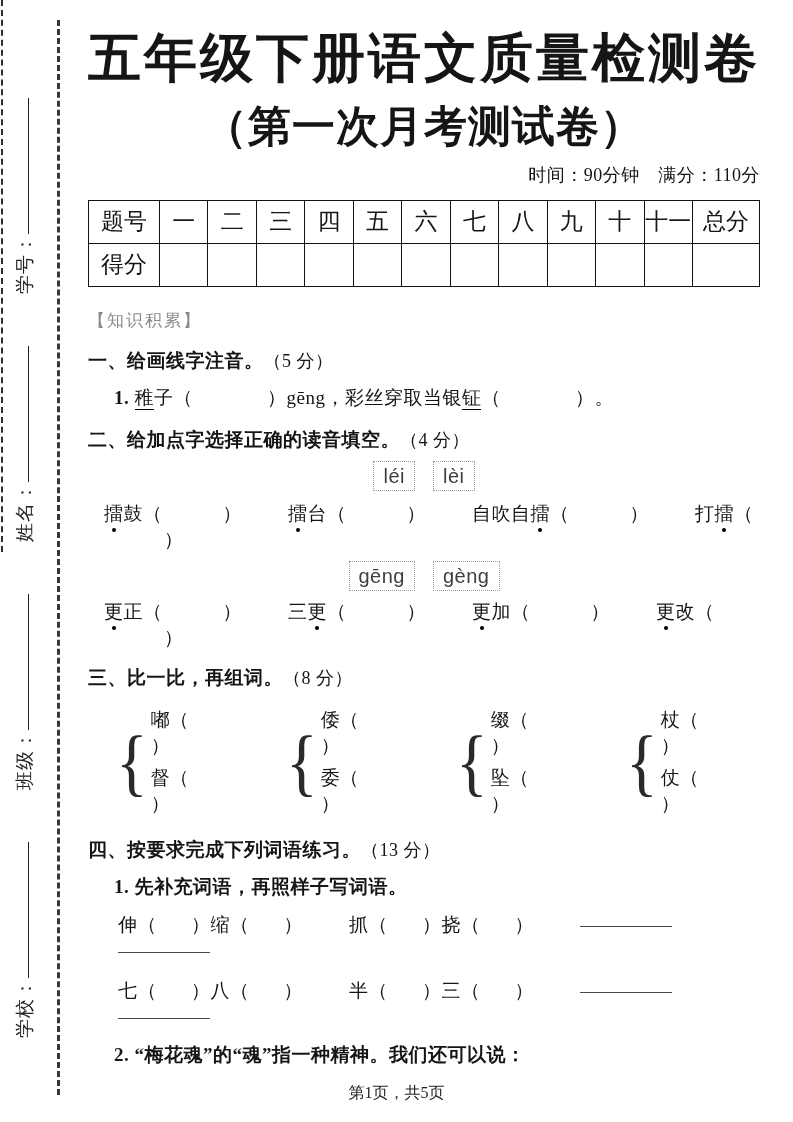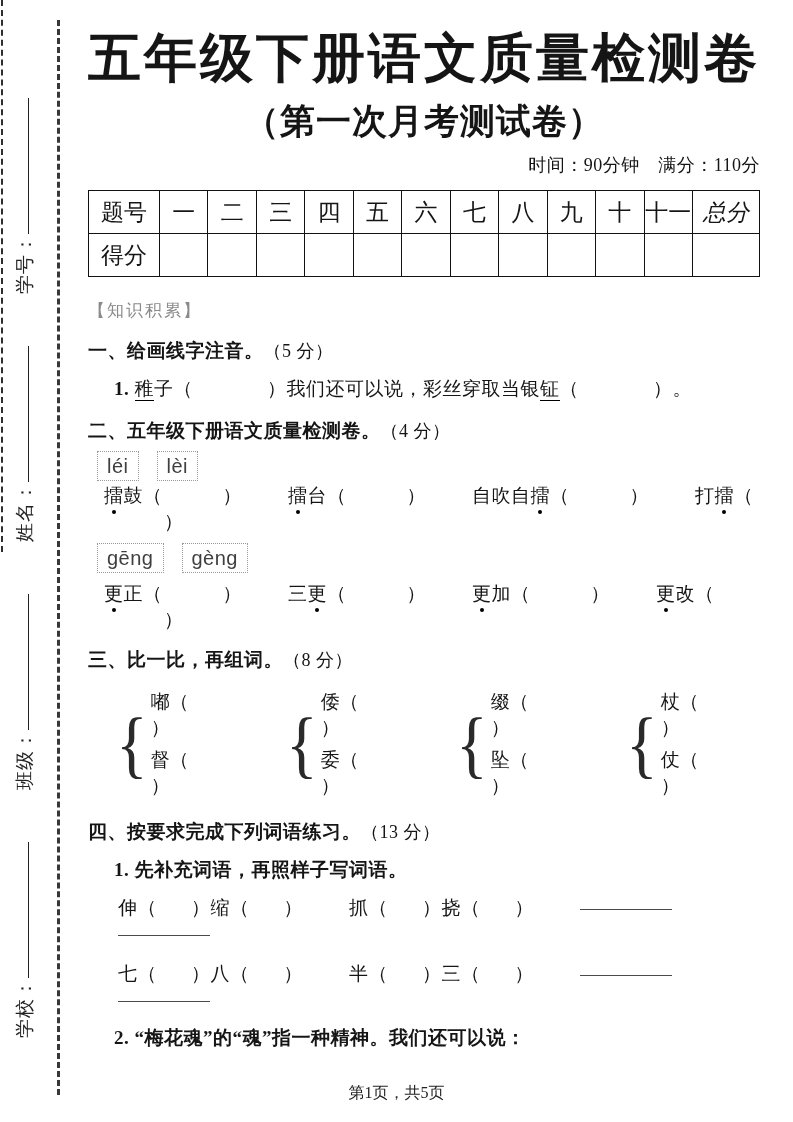--- a/index.html
+++ b/index.html
@@ -13,37 +13,37 @@
   .side-strip{position:absolute;left:0;top:0;width:952px;height:42px;
               transform:translateY(952px) rotate(-90deg);transform-origin:0 0;
               white-space:nowrap;font-size:19px;color:#222;}
   .side-unit{display:inline-block;margin-right:52px;}
   .side-label{letter-spacing:1px;}
   .side-line{display:inline-block;width:136px;height:2px;border-bottom:1.8px solid #222;
              vertical-align:baseline;transform:translateY(-2px);}
   
   .content{position:absolute;left:88px;top:0;width:672px;}
   .title{margin-top:28px;text-align:left;font-size:53px;font-weight:700;letter-spacing:3px;line-height:1.15;}
-  .subtitle{margin-top:12px;text-align:center;font-size:35px;font-weight:700;letter-spacing:1px;line-height:1.2;}
+  .subtitle{margin-top:12px;text-align:center;font-size:43px;font-weight:700;letter-spacing:1px;line-height:1.2;}
   .meta{margin-top:10px;text-align:right;font-size:18px;line-height:1.4;letter-spacing:.5px;}
   table.score{margin-top:12px;width:100%;border-collapse:collapse;table-layout:fixed;}
   table.score td{border:1.6px solid #121212;height:42px;text-align:center;font-size:23px;padding:0;}
   td.hdr{font-family:"Liberation Sans","DejaVu Sans",sans-serif;}
   .tag{margin-top:22px;font-family:"Liberation Sans","DejaVu Sans",sans-serif;
        font-size:17px;color:#8a8a8a;letter-spacing:2px;}
   .qhead{margin-top:16px;font-family:"Liberation Sans","DejaVu Sans",sans-serif;
          font-size:19px;font-weight:700;line-height:1.35;letter-spacing:.5px;}
   .qhead .score{font-family:"Liberation Serif","DejaVu Serif",serif;font-weight:400;font-size:18px;}
   .line{font-size:19px;line-height:26px;letter-spacing:.5px;}
   .indent1{padding-left:26px;}
   .indent2{padding-left:16px;}
   .indent3{padding-left:30px;}
-  .mt12{margin-top:12px}.mt16{margin-top:16px}.mt10{margin-top:2px}
+  .mt12{margin-top:12px}.mt16{margin-top:16px}.mt10{margin-top:10px}
   .mt8{margin-top:8px}.mt14{margin-top:14px}
-  .center{text-align:left;}
+  .center{text-align:center;}
   
   .s-num{font-weight:700;}
   .s-bold{font-weight:700;}
   .s-u{border-bottom:1.6px solid #000;padding-bottom:1px;}
   .s-d{position:relative;}
   .s-d::after{content:"";position:absolute;left:50%;bottom:-8px;width:4px;height:4px;
               margin-left:-2px;background:#000;border-radius:50%;}
   .s-b{display:inline-block;border:1.6px dotted #9a9a9a;color:#3f3f3f;padding:2px 9px;margin:0 9px;
        font-family:"Liberation Sans","DejaVu Sans",sans-serif;font-size:20px;line-height:1.2;}
   .s-g,.s-g2,.s-g3,.s-sp,.s-sp2,.s-gp,.s-line{display:inline-block;}
@@ -84,21 +84,21 @@
             <td>二</td>
             <td>三</td>
             <td>四</td>
             <td>五</td>
             <td>六</td>
             <td>七</td>
             <td>八</td>
             <td>九</td>
             <td>十</td>
             <td>十一</td>
-            <td style="width: 66px; font-style: italic;">总分</td>
+            <td style="width: 66px;">总分</td>
           </tr>
         <tr id="score-value-row">
             <td class="hdr">得分</td>
             <td></td>
             <td></td>
             <td></td>
             <td></td>
             <td></td>
             <td></td>
             <td></td>
@@ -107,23 +107,23 @@
             <td></td>
             <td></td>
             <td></td>
           </tr>
       </tbody>
     </table>
 
     <div class="tag">【知识积累】</div>
 
     <div class="qhead"><span>一、给画线字注音。</span><span class="score">（5 分）</span></div>
-    <div class="line indent1 mt12"><span class="s-num">1. </span><span class="s-u">稚</span><span>子（</span><span class="s-g3"></span><span>）我们还可以说，彩丝穿取当银</span><span class="s-u">钲</span><span>（</span><span class="s-g3"></span><span>）。</span></div>
+    <div class="line indent1 mt12"><span class="s-num">1. </span><span class="s-u">稚</span><span>子（</span><span class="s-g3"></span><span>）gēng，彩丝穿取当银</span><span class="s-u">钲</span><span>（</span><span class="s-g3"></span><span>）。</span></div>
 
-    <div class="qhead"><span>二、五年级下册语文质量检测卷。</span><span class="score">（4 分）</span></div>
+    <div class="qhead"><span>二、给加点字选择正确的读音填空。</span><span class="score">（4 分）</span></div>
     <div class="line center mt8"><span class="s-b">léi</span><span class="s-b">lèi</span></div>
     <div class="line indent2 mt10"><span class="s-d">擂</span><span>鼓（</span><span class="s-g"></span><span>）</span><span class="s-sp"></span><span class="s-d">擂</span><span>台（</span><span class="s-g"></span><span>）</span><span class="s-sp"></span><span>自吹自</span><span class="s-d">擂</span><span>（</span><span class="s-g"></span><span>）</span><span class="s-sp"></span><span>打</span><span class="s-d">擂</span><span>（</span><span class="s-g"></span><span>）</span></div>
     <div class="line center mt8"><span class="s-b">gēng</span><span class="s-b">gèng</span></div>
     <div class="line indent2 mt8"><span class="s-d">更</span><span>正（</span><span class="s-g"></span><span>）</span><span class="s-sp"></span><span>三</span><span class="s-d">更</span><span>（</span><span class="s-g"></span><span>）</span><span class="s-sp"></span><span class="s-d">更</span><span>加（</span><span class="s-g"></span><span>）</span><span class="s-sp"></span><span class="s-d">更</span><span>改（</span><span class="s-g"></span><span>）</span></div>
 
     <div class="qhead mt14"><span>三、比一比，再组词。</span><span class="score">（8 分）</span></div>
     <div class="pairs" id="pairs">
         <div class="pair-group">
           <span class="brace">{</span>
           <div>

